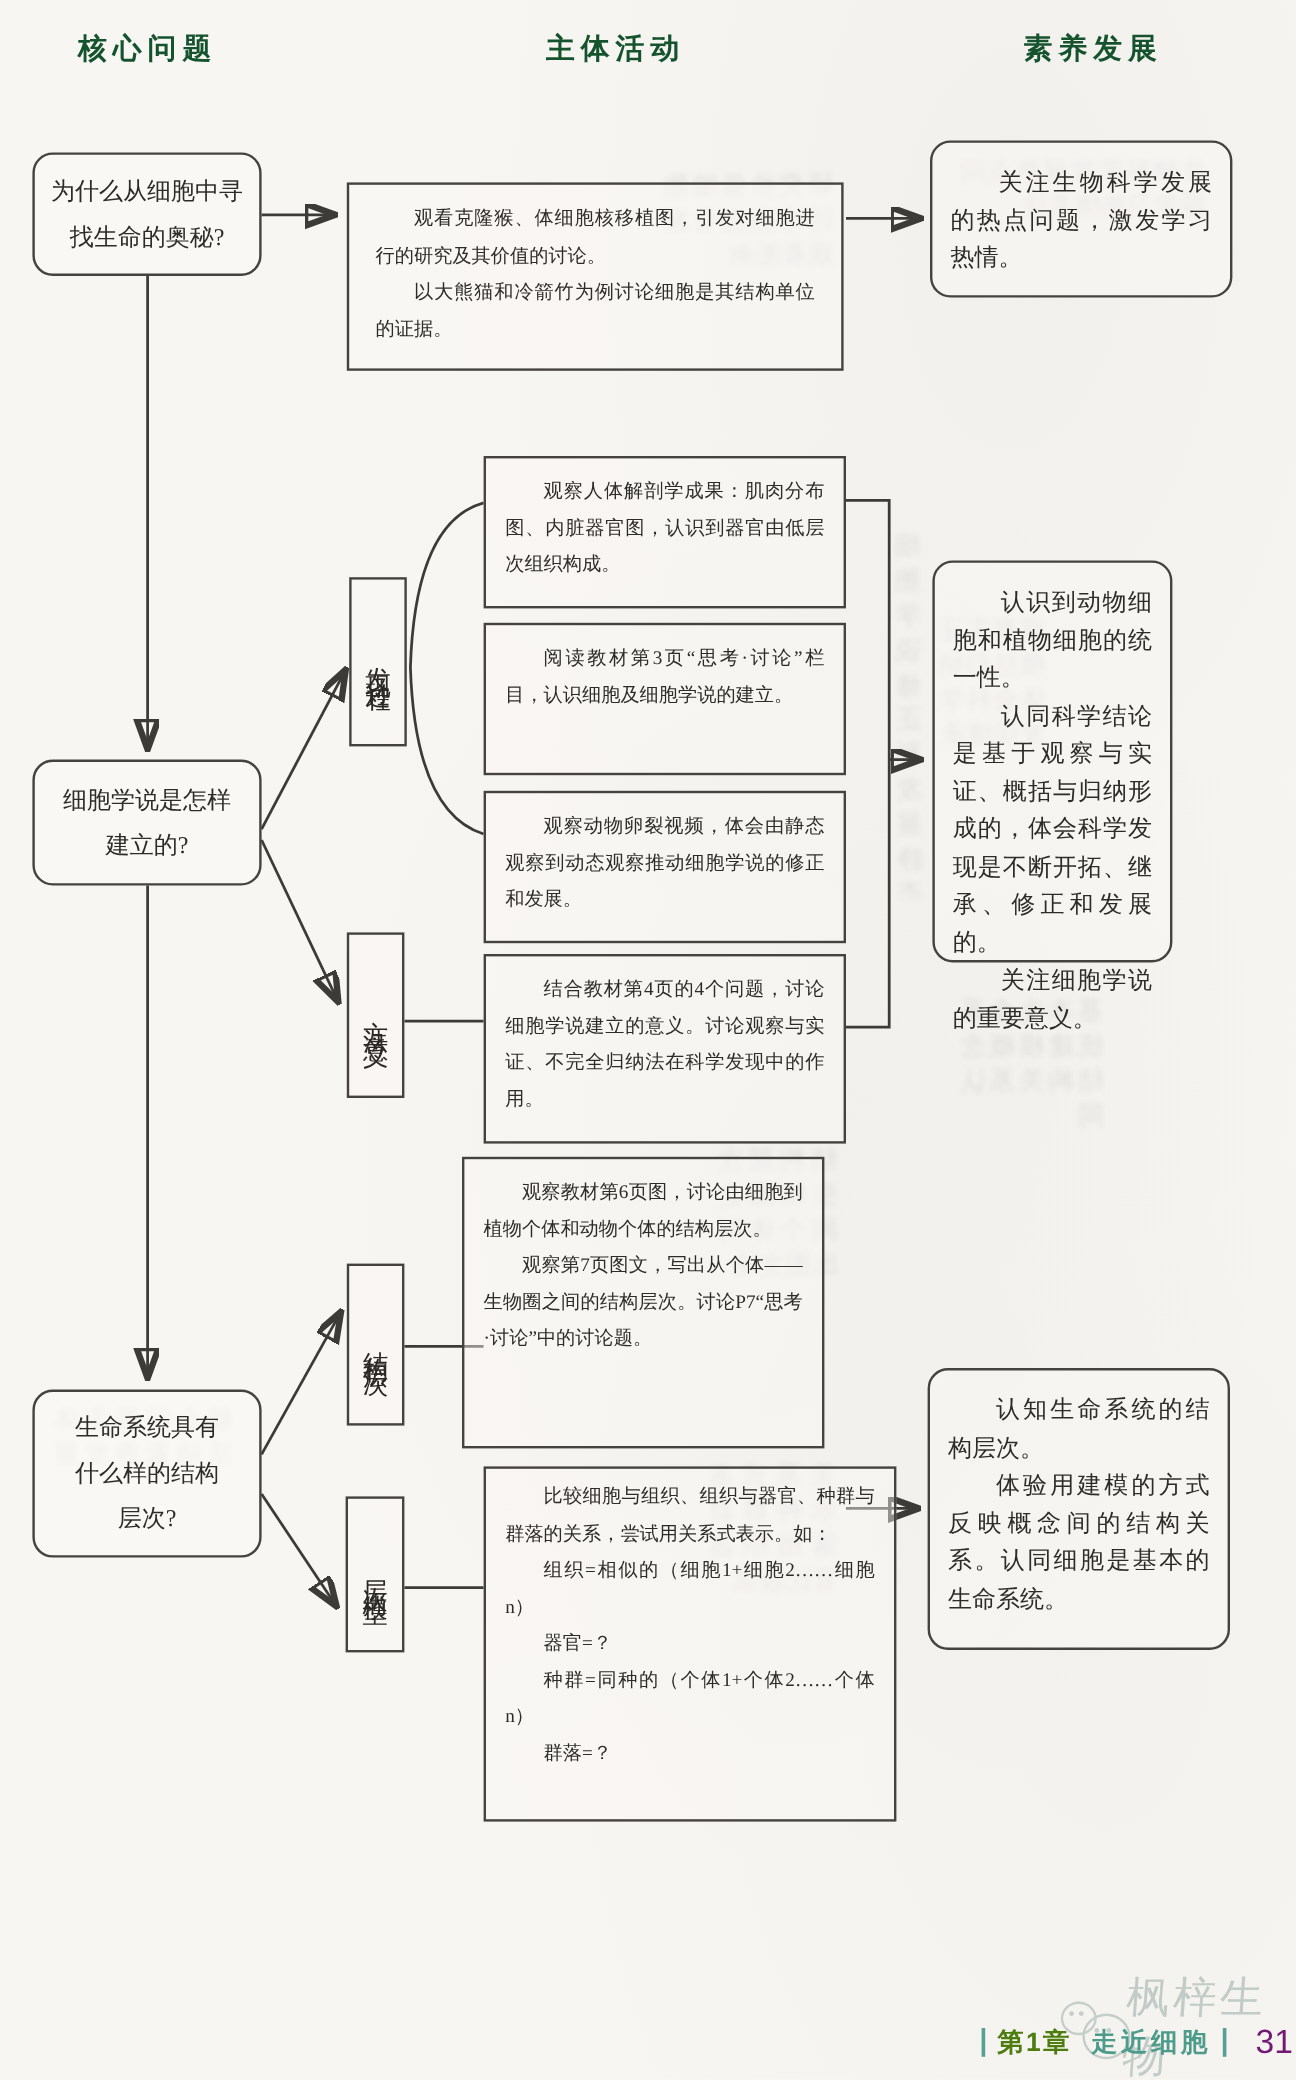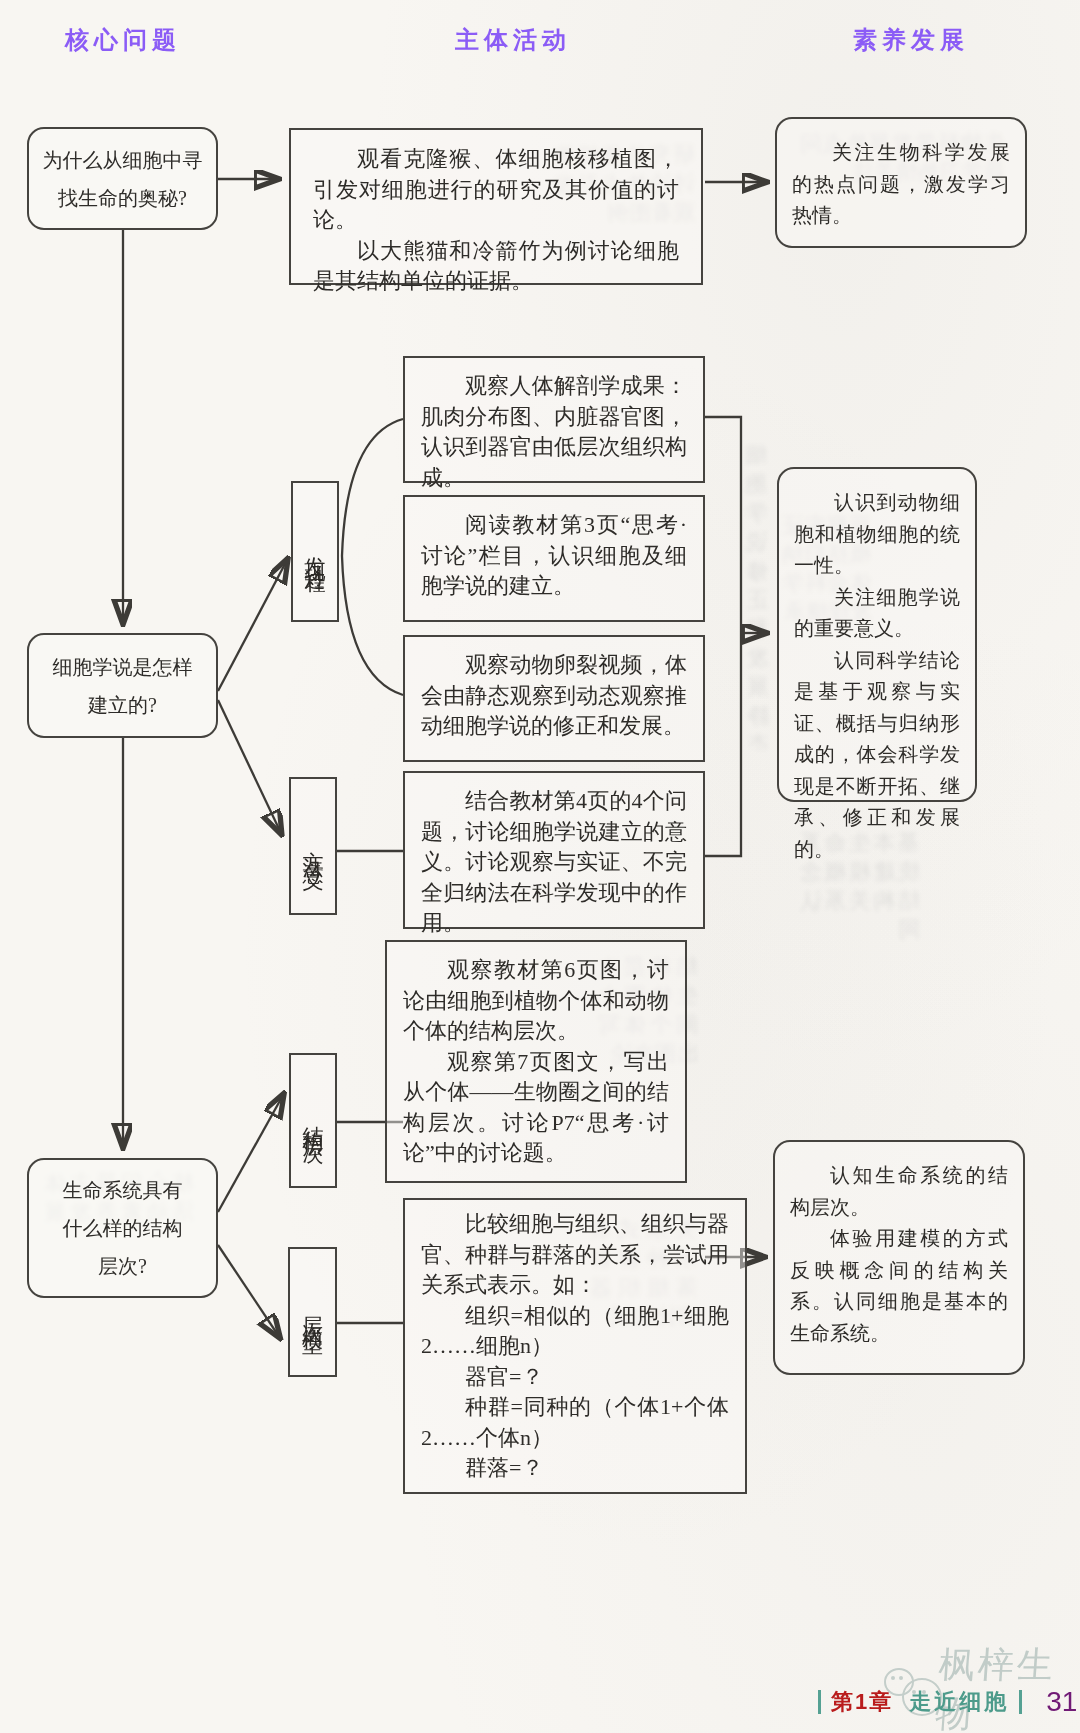--- a/index.html
+++ b/index.html
@@ -15,37 +15,38 @@
     content:""; position:absolute; inset:0; pointer-events:none;
     background:
       radial-gradient(ellipse at 78% 12%, rgba(190,188,182,0.10), transparent 40%),
       radial-gradient(ellipse at 60% 55%, rgba(190,188,182,0.08), transparent 45%),
       radial-gradient(ellipse at 85% 80%, rgba(190,188,182,0.08), transparent 40%);
   }
 
   .hdr {
     position:absolute; top:24px; height:30px;
     font-family:"Liberation Sans", sans-serif; font-weight:bold;
-    font-size:24px; letter-spacing:5px; color:#8b5cf6; white-space:nowrap;
+    font-size:24px; letter-spacing:5px; color:#14532d; white-space:nowrap;
   }
 
   .qbox {
     position:absolute; box-sizing:border-box;
     border:2.5px solid #45433f; border-radius:17px;
     display:flex; flex-direction:column; justify-content:center; align-items:center;
     font-size:20px; line-height:38px; text-align:center;
     background:rgba(250,249,246,0.55);
   }
 
   .abox {
     position:absolute; box-sizing:border-box;
     border:2.5px solid #45433f;
     padding:13px 16px 10px 16px;
-    font-size:22px; line-height:30.5px; text-align:justify;
+    font-size:16px; line-height:30.5px; text-align:justify;
     background:rgba(250,249,246,0.45);
+    margin-top:24px;
   }
   .abox.wide { padding:14px 22px 10px 22px; }
   .abox.tight { padding-top:9px; }
   .abox p, .rbox p { margin:0; text-indent:2em; }
 
   .rbox {
     position:absolute; box-sizing:border-box;
     border:2.5px solid #45433f; border-radius:17px;
     padding:18px 15px 12px 15px;
     font-size:20px; line-height:31.5px; text-align:justify;
@@ -70,21 +71,21 @@
     font-size:22px; line-height:29px; overflow:hidden;
     word-break:break-all; pointer-events:none; text-align:justify;
   }
 
   .footer {
     position:absolute; left:808px; top:1686px;
     display:flex; align-items:center; white-space:nowrap;
     font-family:"Liberation Sans", sans-serif;
   }
   .footer .bar { width:3px; height:24px; background:#55a193; margin:0 10px; }
-  .footer .chap { color:#b91c1c; font-size:22px; font-weight:bold; letter-spacing:2px; }
+  .footer .chap { color:#4d7c0f; font-size:22px; font-weight:bold; letter-spacing:2px; }
   .footer .sect { color:#4d9b8b; font-size:22px; font-weight:bold; letter-spacing:3px; margin-left:16px; }
   .footer .pageno { color:#701a75; font-size:28px; margin-left:14px; }
 
   .watermark {
     position:absolute; left:882px; top:1641px;
     display:flex; align-items:center; opacity:0.85; pointer-events:none;
   }
   .wm-icon { position:relative; width:60px; height:52px; }
   .wm-icon .c1, .wm-icon .c2 {
     position:absolute; border:2.5px solid #bcc8c4; border-radius:50%; background:transparent;
@@ -185,22 +186,22 @@
   <p>器官=？</p>
   <p>种群=同种的（个体1+个体2……个体n）</p>
   <p>群落=？</p>
 </div>
 
 <div class="rbox" style="left:775px; top:117px; width:252px; height:131px;">
   <p>关注生物科学发展的热点问题，激发学习热情。</p>
 </div>
 <div class="rbox" style="left:777px; top:467px; width:200px; height:335px;">
   <p>认识到动物细胞和植物细胞的统一性。</p>
+  <p>认同科学结论是基于观察与实证、概括与归纳形成的，体会科学发现是不断开拓、继承、修正和发展的。</p>
   <p>关注细胞学说的重要意义。</p>
-  <p>认同科学结论是基于观察与实证、概括与归纳形成的，体会科学发现是不断开拓、继承、修正和发展的。</p>
 </div>
 <div class="rbox" style="left:773px; top:1140px; width:252px; height:235px;">
   <p>认知生命系统的结构层次。</p>
   <p>体验用建模的方式反映概念间的结构关系。认同细胞是基本的生命系统。</p>
 </div>
 
 <div class="watermark">
   <div class="wm-icon">
     <div class="c1"></div>
       <div class="c2"></div>

